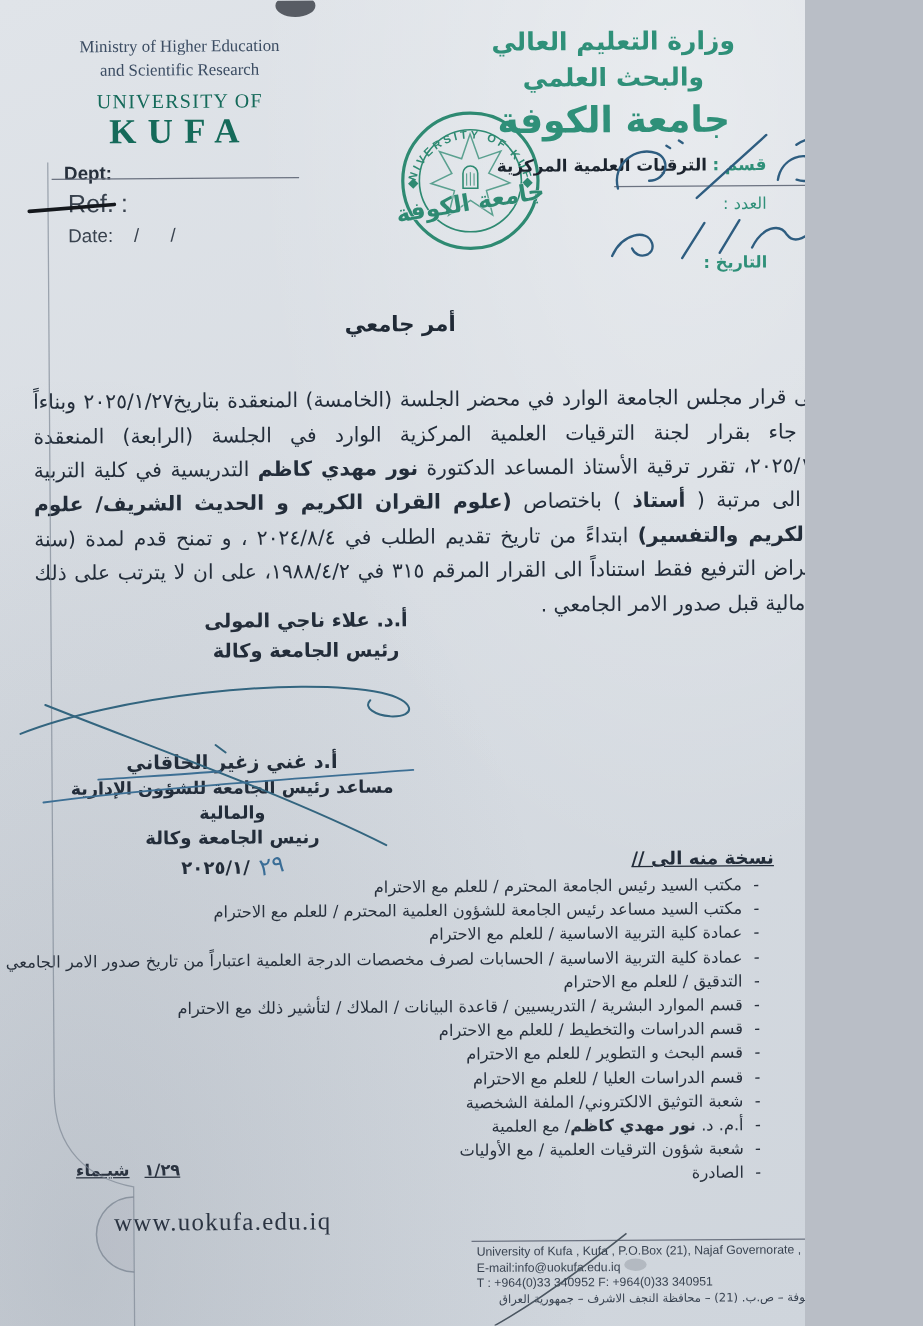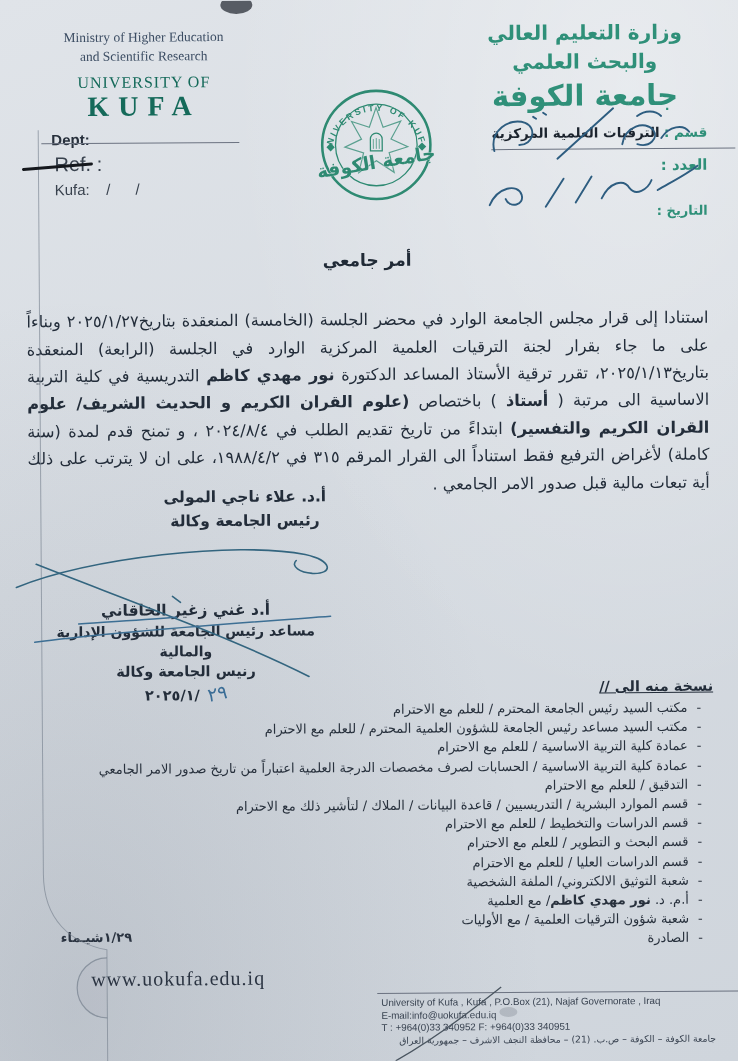--- a/index.html
+++ b/index.html
@@ -1,17 +1,17 @@
 <!DOCTYPE html>
 <html><head>
 <meta charset="utf-8">
 <style>
   html,body{margin:0;padding:0;background:#b9bec6;}
   .page{
-    position:relative;width:738px;height:1061px;overflow:hidden;
+    position:relative;width:644px;height:1061px;overflow:hidden;
     background:
       radial-gradient(ellipse at 85% 8%, rgba(255,255,255,.35), rgba(255,255,255,0) 45%),
       radial-gradient(ellipse at 10% 95%, rgba(90,100,115,.18), rgba(0,0,0,0) 50%),
       linear-gradient(160deg,#e0e4e9 0%,#d7dce2 45%,#cfd5dc 100%);
     font-family:"DejaVu Sans",sans-serif;color:#232d3a;
   }
   .tilt{position:absolute;inset:0;transform:rotate(-0.4deg);}
   .abs{position:absolute;}
   .b{font-weight:bold;}
   
@@ -23,21 +23,21 @@
   .rule{background:#6b7280;height:1px;}
   .ref{left:57px;top:151px;font-family:"Liberation Sans",sans-serif;font-size:20px;color:#39424e;}
   .date-en{left:57px;top:179px;font-family:"Liberation Sans",sans-serif;font-size:15px;color:#39424e;white-space:pre;}
   
   .ar-head{right:30px;top:20px;width:240px;text-align:center;direction:rtl;color:#2f9079;
     font-size:20px;font-weight:bold;line-height:29px;}
   .ar-uni{font-size:29px;line-height:38px;}
   .qism{right:28px;top:126px;direction:rtl;font-size:13.5px;}
   .qism .lbl{color:#2f9079;font-weight:bold;}
   .qism .val{color:#1c242e;font-weight:bold;}
-  .adad{right:28px;top:158px;direction:rtl;color:#2f9079;font-size:15px;font-weight:bold;}
+  .adad{right:28px;top:158px;direction:rtl;color:#2f9079;font-size:13px;font-weight:normal;}
   .tarikh{right:28px;top:190px;direction:rtl;color:#2f9079;font-size:13px;font-weight:bold;margin-top:15px;}
   
   .title{left:0;top:250px;width:100%;text-align:center;font-weight:bold;font-size:17px;color:#202a36;direction:rtl;}
   .body-par{left:28px;top:290px;width:682px;direction:rtl;text-align:justify;
     font-size:16.2px;line-height:27.4px;color:#232d3a;}
   
   .sig1{left:140px;top:484px;width:210px;text-align:center;font-weight:bold;font-size:15.5px;line-height:24px;direction:rtl;}
   .sig2{left:28px;top:598px;width:314px;text-align:center;direction:rtl;font-weight:bold;color:#232d3a;}
   .sig2 .nm{font-size:15.5px;line-height:22px;}
   .sig2 .struck{font-size:14px;line-height:20px;}
@@ -45,22 +45,22 @@
   .sig2 .dt{font-size:14.5px;line-height:22px;}
   .ltr-num{direction:ltr;unicode-bidi:isolate;}
   .hand{display:inline-block;font-size:19px;color:#3a6d96;font-weight:normal;
     transform:rotate(-12deg) skewX(-6deg);margin-left:2px;}
   
   .cc{right:26px;top:678px;width:700px;direction:rtl;text-align:right;}
   .cc-h{display:inline-block;font-size:14.5px;font-weight:bold;text-decoration:underline;margin-bottom:4px;}
   .cc-item{font-size:13px;line-height:19.2px;white-space:nowrap;padding-right:12px;color:#28313d;}
   .cc-item .dash{margin-left:9px;}
   
-  .clerk{left:58px;top:928px;display:flex;direction:ltr;
-    font-size:13px;font-weight:bold;color:#2a3340;}
+  .clerk{left:58px;top:928px;display:flex;direction:ltr;gap:12px;
+    font-size:13px;font-weight:bold;color:#2a3340;text-decoration:underline;}
   .site{left:88px;top:966px;font-family:"Liberation Serif",serif;font-size:20px;letter-spacing:1px;color:#2b3442;}
   .foot{left:378px;top:997px;width:352px;font-family:"Liberation Sans",sans-serif;
     font-size:9.8px;line-height:12.5px;color:#394351;}
   .foot .ar{direction:rtl;text-align:center;font-family:"DejaVu Sans",sans-serif;font-size:9.3px;}
   .ink{position:absolute;inset:0;pointer-events:none;}
 </style>
 </head>
 <body>
 
 <div class="page">
@@ -68,21 +68,21 @@
 
     <div class="abs en-head">
       <span>Ministry of Higher Education</span><br>
       <span>and Scientific Research</span>
       <span class="en-uof">UNIVERSITY OF</span>
       <span class="en-kufa">KUFA</span>
     </div>
     <div class="abs dept">Dept:</div>
     <div class="abs rule" style="left:44px;top:141px;width:198px;"></div>
     <div class="abs ref">Ref. :</div>
-    <div class="abs date-en">Kufa:    /      /</div>
+    <div class="abs date-en">Date:    /      /</div>
 
     <svg class="abs" style="left:320px;top:86px;" width="118" height="118" viewBox="0 0 120 120">
       <circle cx="60" cy="60" r="55" fill="none" stroke="#2e8a72" stroke-width="2.6"></circle>
       <circle cx="60" cy="60" r="41.5" fill="none" stroke="#2e8a72" stroke-width="1.3"></circle>
       <path id="sealArc" d="M 15 62 A 46 46 0 0 1 105 62" fill="none"></path>
       <text font-family="Liberation Sans,sans-serif" font-size="9" letter-spacing="2.4" fill="#2e8a72" font-weight="bold">
         <textPath href="#sealArc" startOffset="50%" text-anchor="middle">UNIVERSITY OF KUFA</textPath>
       </text>
       <rect x="10.5" y="59" width="6" height="6" transform="rotate(45 13.5 62)" fill="#2e8a72"></rect>
       <rect x="103.5" y="59" width="6" height="6" transform="rotate(45 106.5 62)" fill="#2e8a72"></rect>

